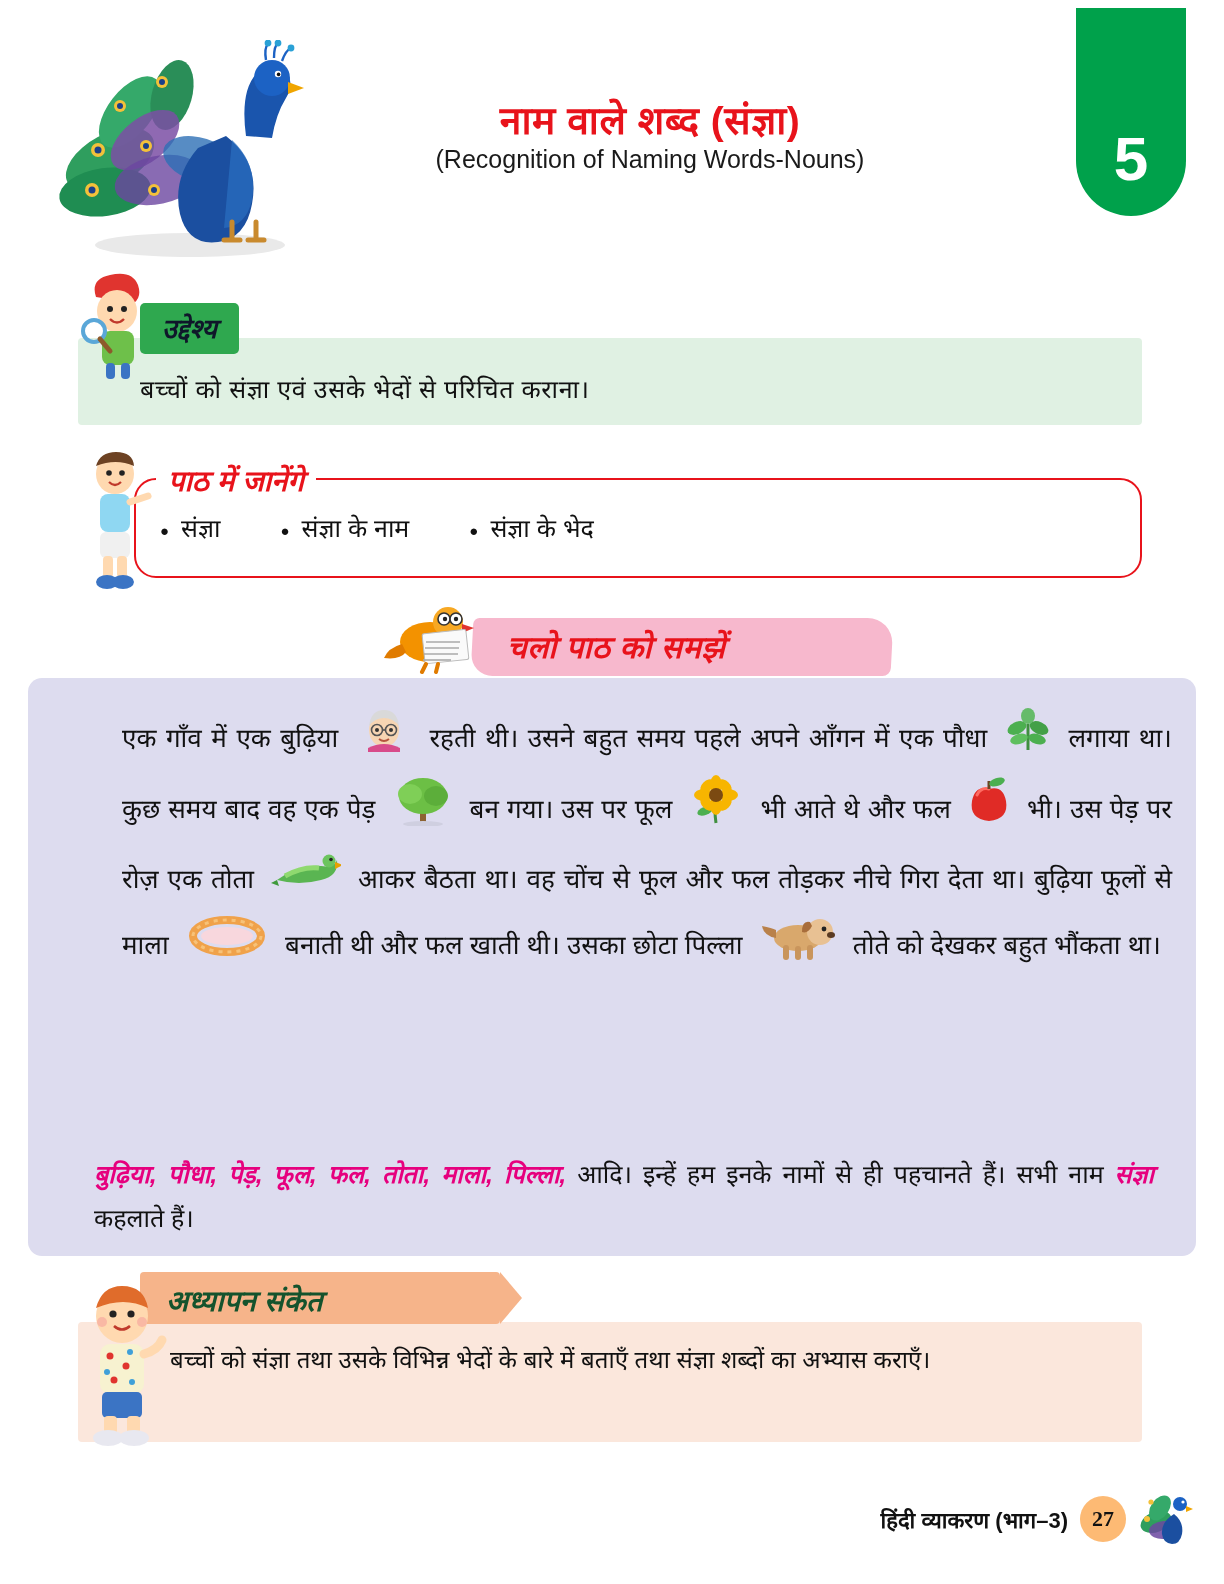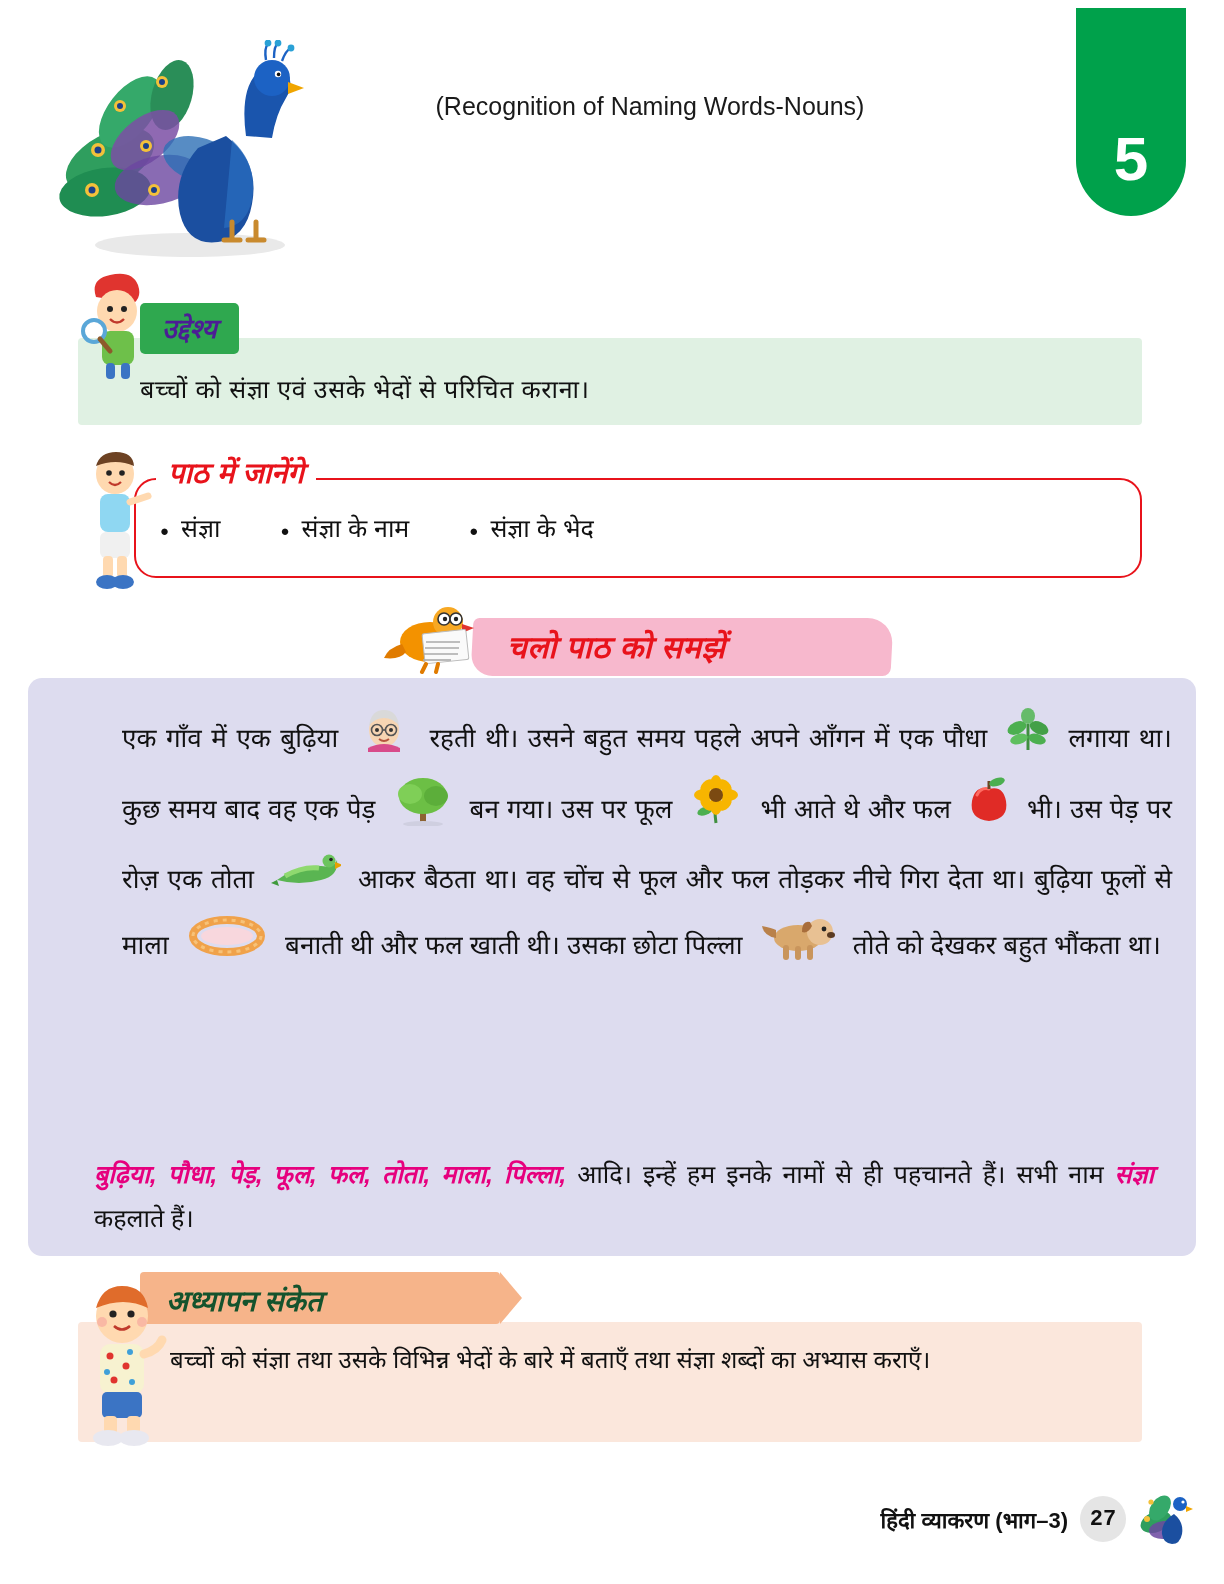--- a/index.html
+++ b/index.html
@@ -93,21 +93,21 @@
     width: 1064px;
     height: 87px;
     background: #e0f1e3;
     border-radius: 4px;
   }
   .objective-tag {
     position: absolute;
     left: 62px;
     top: 0px;
     background: #2fa84f;
-    color: #4c1d95;
+    color: #0f172a;
     font-size: 27px;
     font-weight: bold;
     font-style: italic;
     padding: 6px 22px 8px 22px;
     border-radius: 5px;
     font-family: "Liberation Sans", sans-serif;
     z-index: 3;
   }
   .objective-text {
     position: absolute;
@@ -142,21 +142,21 @@
     top: 28px;
     width: 1008px;
     height: 100px;
     border: 2px solid #e8131b;
     border-radius: 22px;
     box-sizing: border-box;
   }
   .learn-title {
     position: absolute;
     left: 78px;
-    top: 2px;
+    top: 10px;
     background: #fff;
     padding: 0 12px;
     color: #e8131b;
     font-size: 29px;
     font-weight: bold;
     font-style: italic;
     z-index: 3;
     font-family: "Liberation Sans", sans-serif;
   }
   .learn-items {
@@ -346,28 +346,28 @@
   .footer-label {
     font-size: 22px;
     color: #111;
     font-weight: bold;
     font-family: "Liberation Sans", sans-serif;
   }
   .footer-page {
     width: 46px;
     height: 46px;
     border-radius: 50%;
-    background: #e5e5e5;
+    background: #fdba74;
     display: flex;
     align-items: center;
     justify-content: center;
     font-size: 22px;
     color: #111;
     font-weight: bold;
-    font-family: Liberation Mono, monospace;
+    font-family: Liberation Serif, serif;
   }
   .footer-peacock {
     width: 56px;
     height: 54px;
   }
 </style>
 </head>
 <body>
 
 <div class="page">
@@ -432,20 +432,21 @@
 
         <g stroke="#c98a2e" stroke-width="5" fill="none" stroke-linecap="round">
           <path d="M182 198 v-16"></path>
             <path d="M206 198 v-16"></path>
           <path d="M174 200 h16"></path>
             <path d="M198 200 h16"></path>
         </g>
       </svg>
     </div>
     <div class="title-block">
+      <div class="title-hi">नाम वाले शब्द (संज्ञा)</div>
       <div class="title-en">(Recognition of Naming Words-Nouns)</div>
     </div>
   </div>
 
   <div class="objective-wrap">
     <div class="objective-body"></div>
     <div class="kid-objective">
       <svg viewBox="0 0 78 110" width="78" height="110">
         <path d="M18 26 q-6 -18 14 -22 q22 -5 28 10 q4 12 -4 18 z" fill="#e0342f"></path>
         <ellipse cx="39" cy="40" rx="20" ry="21" fill="#ffd9b0"></ellipse>

